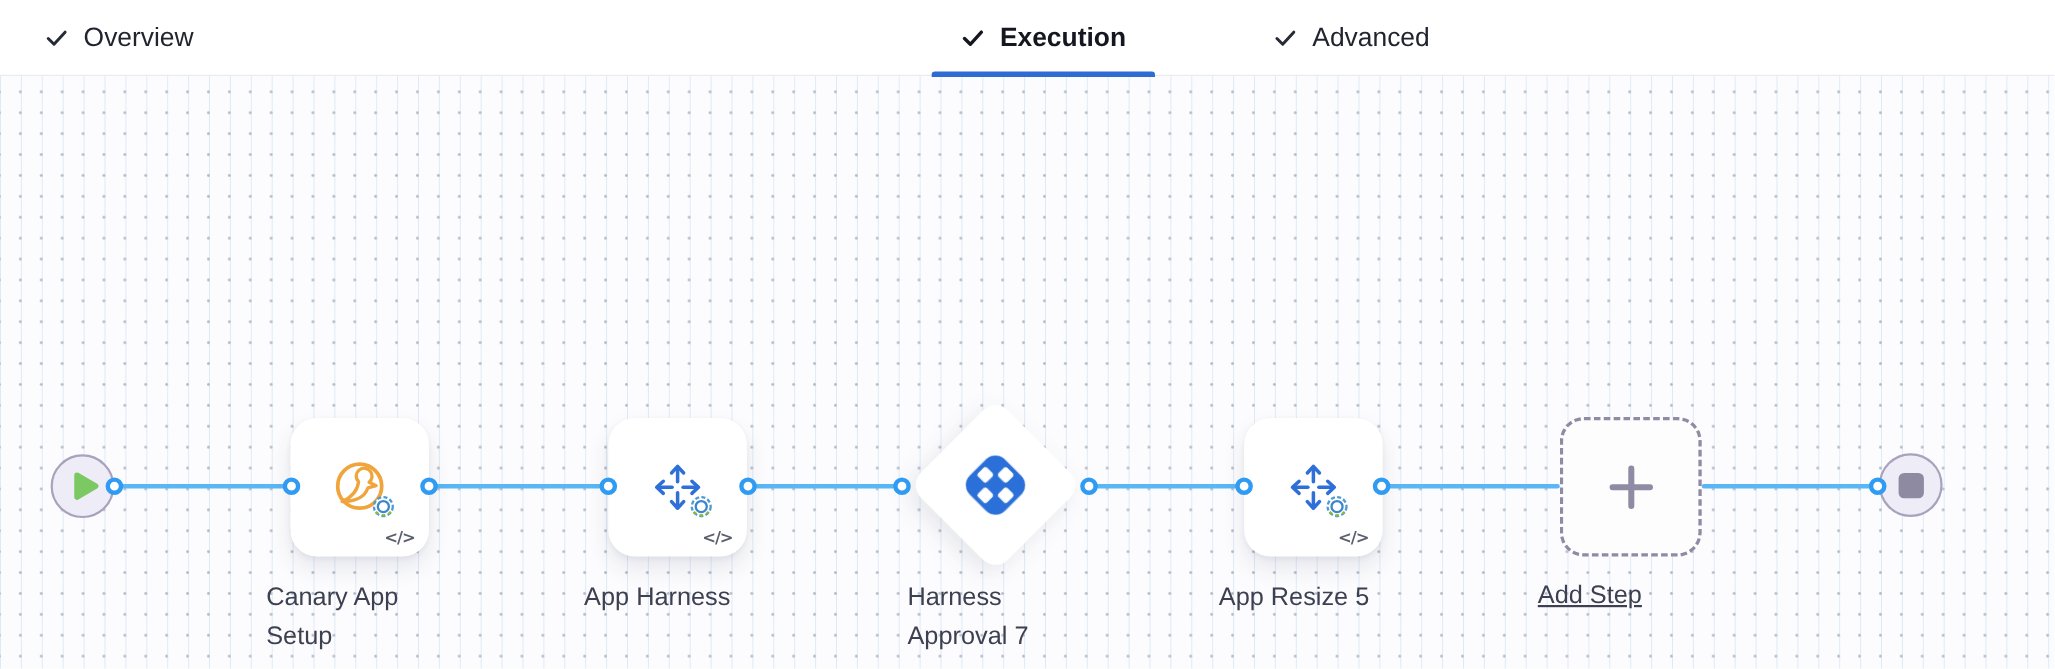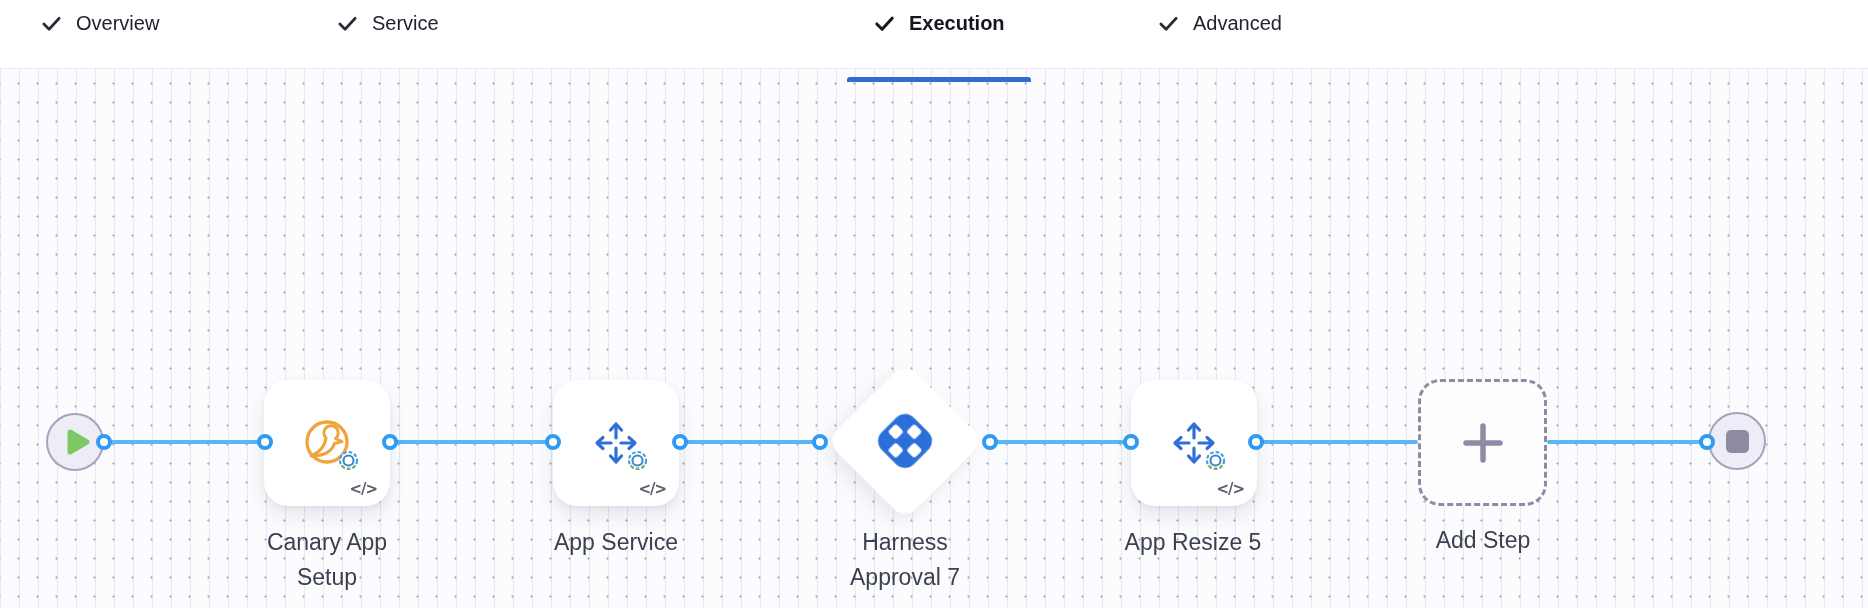--- a/index.html
+++ b/index.html
@@ -2,22 +2,22 @@
 <html><head>
 <meta charset="utf-8">
 <style>
   * { margin:0; padding:0; box-sizing:border-box; }
   html,body { width:1868px; height:608px; overflow:hidden; background:#fff;
               font-family:"Liberation Sans", sans-serif; }
 
   
   .tabbar { position:relative; width:100%; height:69px; background:#ffffff;
             border-bottom:1px solid #e7eaee; z-index:10; }
-  .tab { position:absolute; top:12px; height:69px; display:flex; 
-         gap:13px; padding:0 26px; font-size:20px; color:#21242e; cursor:pointer; }
+  .tab { position:absolute; top:0; height:69px; display:flex; align-items:center;
+         gap:13px; padding:0 26px; font-size:24px; color:#21242e; cursor:pointer; }
   .tab.active { font-weight:700; color:#14171f; }
   .tab .check { width:23px; height:23px; flex:0 0 auto; }
   .tab .underline { position:absolute; left:0; right:0; bottom:-1px; height:5px;
                     background:#2e6bd3; border-radius:3px 3px 0 0; }
   .t0{left:14px} .t1{left:310px} .t2{left:532px} .t3{left:847px} .t4{left:1131px}
 
   
   .canvas { position:relative; width:100%; height:539px;
     background-color:#fcfcfe;
     background-image:
@@ -59,41 +59,35 @@
   .diamond-inner { width:100%; height:100%; transform:rotate(-45deg);
                    display:flex; align-items:center; justify-content:center; }
 
   
   .add-step { position:absolute; left:1418px; top:310px; width:129px; height:127px;
               border:3px dashed #8f8ba4; border-radius:22px; background:#fdfdfe;
               display:flex; align-items:center; justify-content:center;
               z-index:2; cursor:pointer; }
 
   
-  .node-label { position:absolute; top:456px; width:170px; text-align:center;
+  .node-label { position:absolute; top:456px; width:170px; text-align:left;
                 font-size:23px; line-height:35px; color:#3c4050; z-index:2; }
 </style>
 </head>
 <body>
 
 <div class="tabbar">
 
   <div class="tab t0">
     <svg class="check" viewBox="0 0 24 24">
         <path d="M4 12.5 L9.5 18 L20 6.5" fill="none" stroke="#262b36" stroke-width="2.8" stroke-linecap="round" stroke-linejoin="round"></path>
       </svg>
     <span>Overview</span>
   </div>
 
-  <div class="tab t1">
-    <svg class="check" viewBox="0 0 24 24">
-        <path d="M4 12.5 L9.5 18 L20 6.5" fill="none" stroke="#262b36" stroke-width="2.8" stroke-linecap="round" stroke-linejoin="round"></path>
-      </svg>
-    <span>Service</span>
-  </div>
 
 
   <div class="tab t3 active">
     <svg class="check" viewBox="0 0 24 24">
         <path d="M4 12.5 L9.5 18 L20 6.5" fill="none" stroke="#14171f" stroke-width="3.2" stroke-linecap="round" stroke-linejoin="round"></path>
       </svg>
     <span>Execution</span>
     <div class="underline"></div>
   </div>
 
@@ -204,18 +198,18 @@
     <svg width="42" height="42" viewBox="0 0 42 42">
       <path d="M21 4 L21 38 M4 21 L38 21" stroke="#8f8ba4" stroke-width="5.5" stroke-linecap="round"></path>
     </svg>
   </div>
 
   <div class="marker" style="left:1708px; top:343px;">
     <div class="stop-square"></div>
   </div>
 
   <div class="node-label" style="left:242px; width:170px;">Canary App Setup</div>
-  <div class="node-label" style="left:531px; width:170px;">App Service</div>
+  <div class="node-label" style="left:531px; width:170px;">App Harness</div>
   <div class="node-label" style="left:825px; width:160px;">Harness Approval 7</div>
   <div class="node-label" style="left:1108px; width:170px;">App Resize 5</div>
-  <div class="node-label" style="left:1398px; width:170px; top:454px;">Add Step</div>
+  <div class="node-label" style="left:1398px; width:170px; top:454px;text-decoration:underline;">Add Step</div>
 
 </div>
 
 </body></html>

